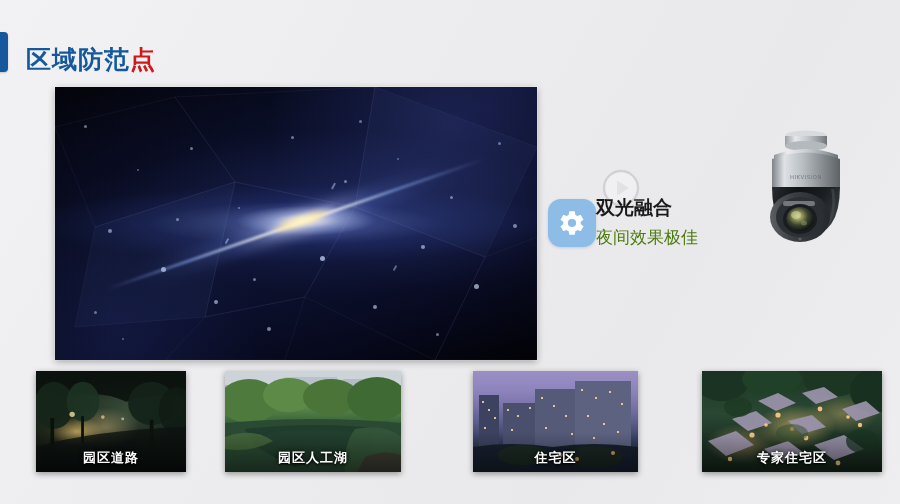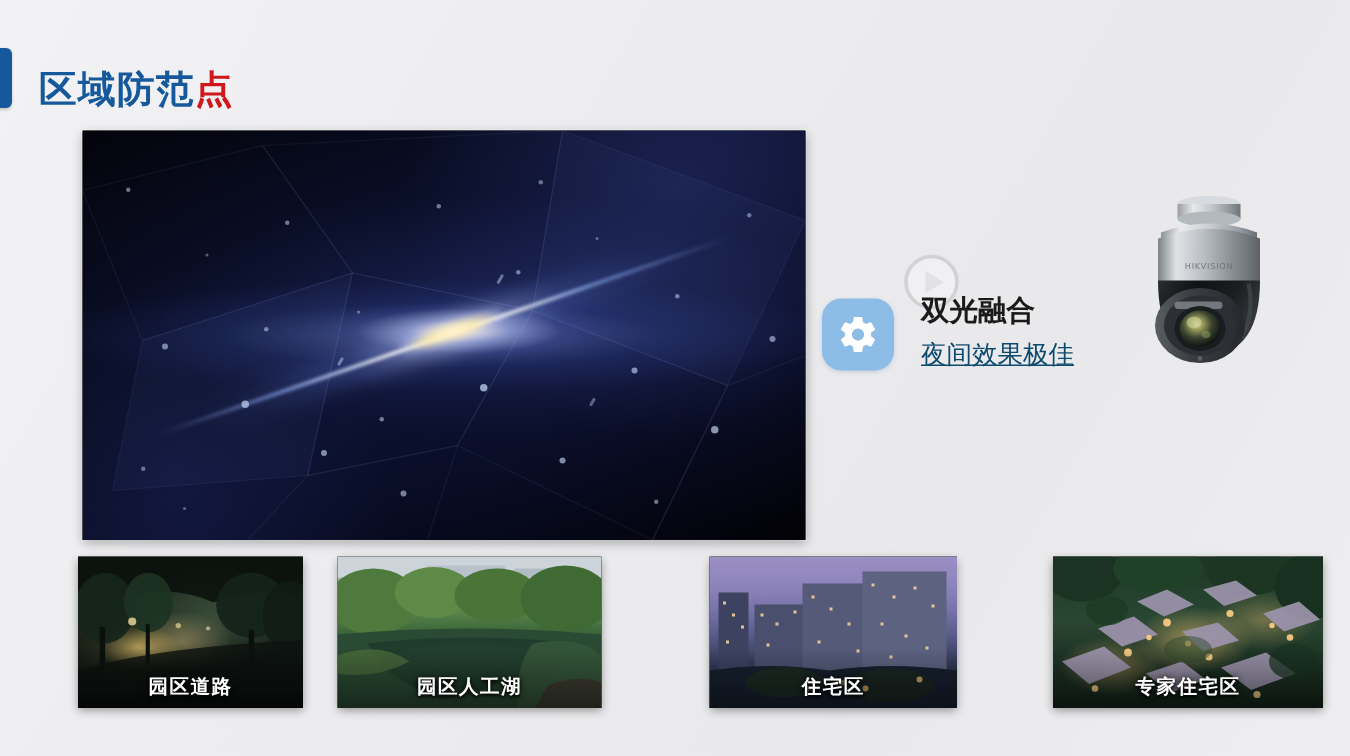--- a/index.html
+++ b/index.html
@@ -68,28 +68,28 @@
   .sparks{position:absolute;inset:0;}
   .sp{position:absolute;background:#cfe0ff;border-radius:50%;}
 
   
   .feature{position:absolute;left:548px;top:196px;display:flex;align-items:center;}
   .gear-box{
     width:48px;height:48px;border-radius:13px;background:#8DBCE6;
     display:flex;align-items:center;justify-content:center;flex:none;
     box-shadow:0 1px 3px rgba(70,120,170,.25);
   }
-  .feat-text{margin-left:18px;}
+  .feat-text{}
   .feat-title{
     font-size:19px;font-weight:bold;color:#1a1a1a;line-height:1.25;
     font-family:"DejaVu Sans","Liberation Sans",sans-serif;white-space:nowrap;
   }
   .feat-sub{
-    font-size:17px;color:#0c4a6e;line-height:1.5;margin-top:5px;
-    font-family:"DejaVu Sans","Liberation Sans",sans-serif;white-space:nowrap;text-decoration:underline;
+    font-size:17px;color:#4d7c0f;line-height:1.5;margin-top:5px;
+    font-family:"DejaVu Sans","Liberation Sans",sans-serif;white-space:nowrap;
   }
   .play-btn{position:absolute;left:601px;top:168px;width:40px;height:40px;}
 
   
   .camera{position:absolute;left:752px;top:115px;width:108px;height:148px;}
 
   
   .thumb{
     position:absolute;overflow:hidden;background:#111;
     box-shadow:0 2px 6px rgba(0,0,0,.38);
@@ -98,21 +98,21 @@
   .thumb .cap{
     position:absolute;left:0;right:0;bottom:5px;text-align:center;
     color:#fff;font-size:13px;font-weight:bold;letter-spacing:1px;
     font-family:"DejaVu Sans","Liberation Sans",sans-serif;
     text-shadow:0 1px 2px rgba(0,0,0,.95),0 0 5px rgba(0,0,0,.9);
   }
   .thumb .shade{position:absolute;left:0;right:0;bottom:0;height:40%;
     background:linear-gradient(180deg,rgba(0,0,0,0) 0%,rgba(0,0,0,.45) 100%);}
 
   
-  .t1{left:52px;top:371px;width:150px;height:101px;}
+  .t1{left:36px;top:371px;width:150px;height:101px;}
   .t1 .img{
     background:
       radial-gradient(ellipse 50px 26px at 27% 60%, rgba(235,200,110,.70) 0%, rgba(120,100,40,.15) 55%, rgba(0,0,0,0) 100%),
       radial-gradient(ellipse 34px 20px at 46% 56%, rgba(225,200,140,.45) 0%, rgba(0,0,0,0) 100%),
       radial-gradient(ellipse 60px 34px at 62% 40%, rgba(120,150,110,.35) 0%, rgba(0,0,0,0) 100%),
       linear-gradient(180deg,#16201c 0%,#1c2a20 30%,#141d18 58%,#090d0b 100%);
   }
   .t1 .trees{position:absolute;inset:0;}
 
   

